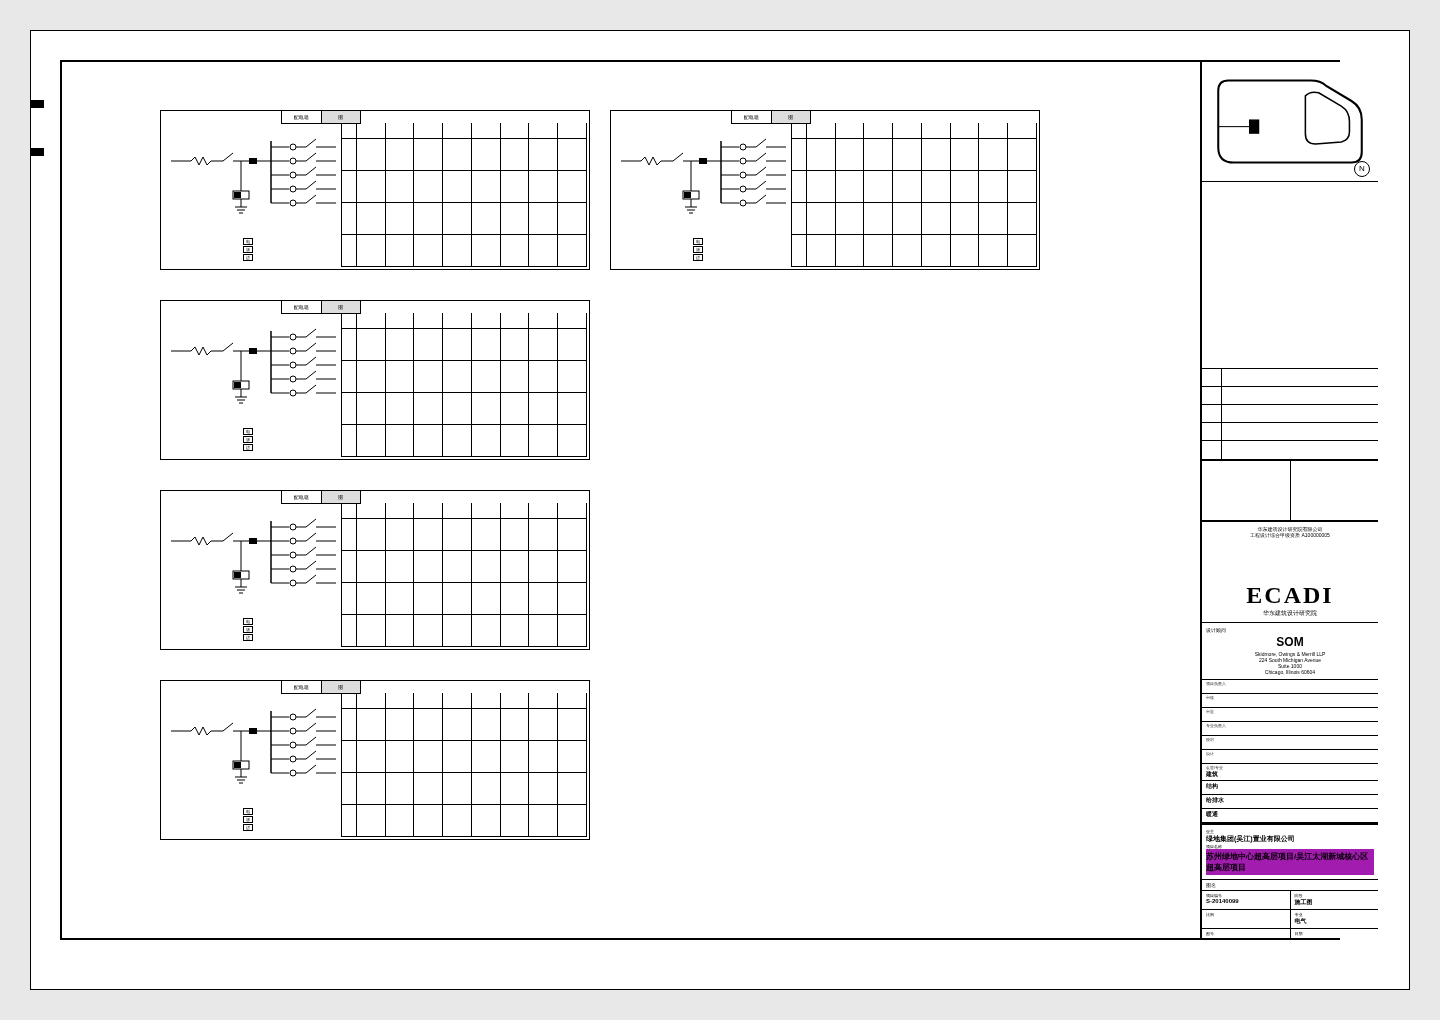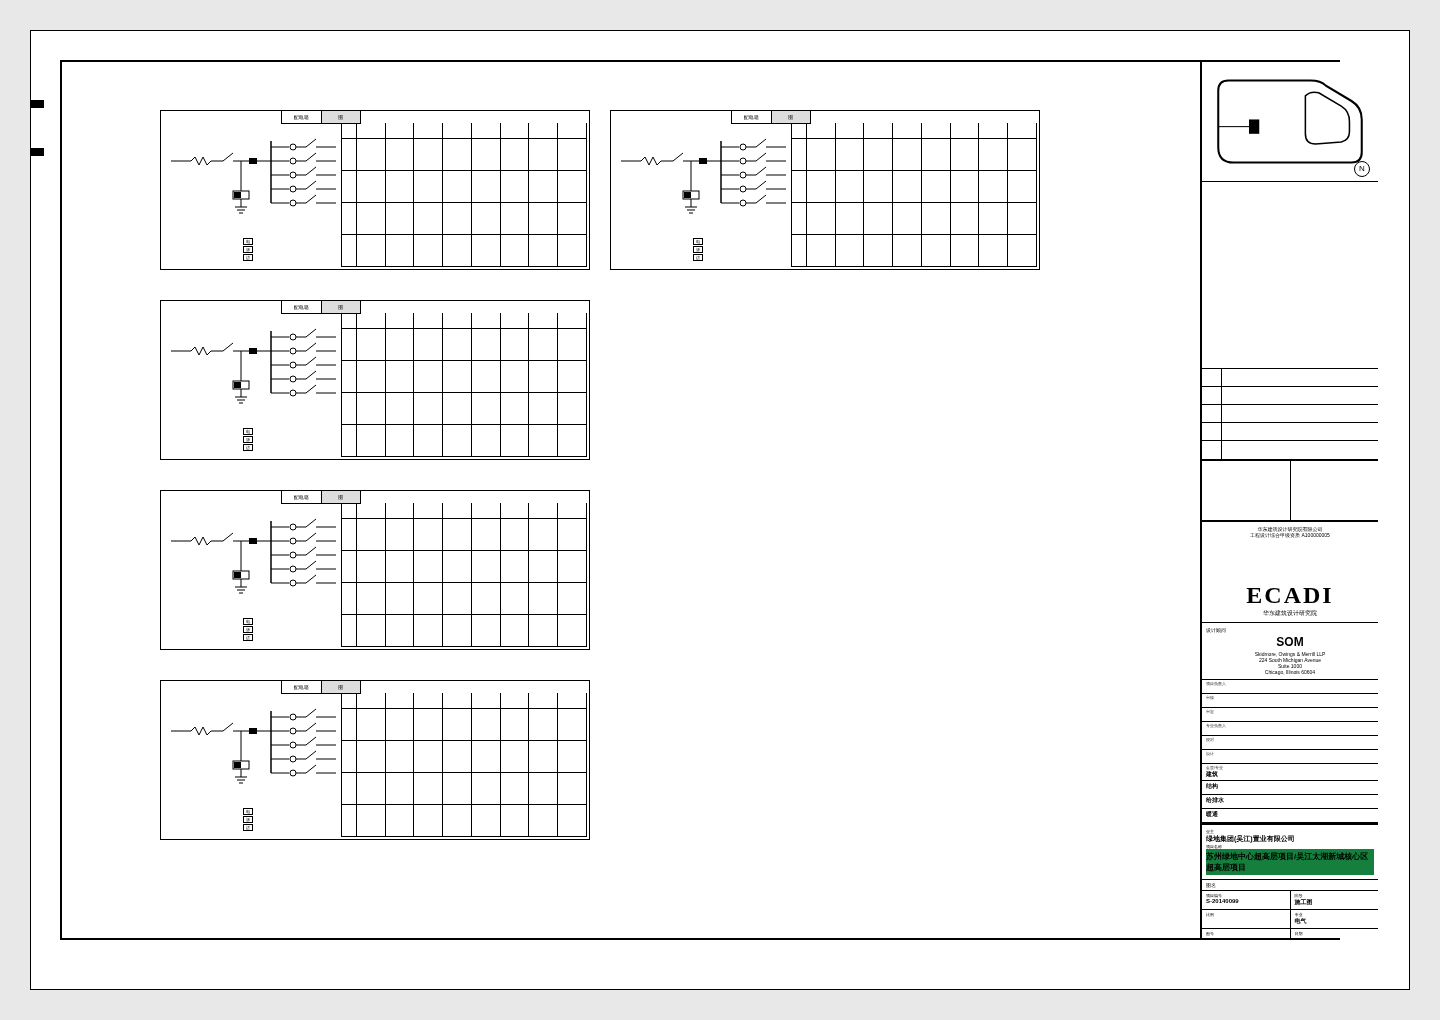--- a/index.html
+++ b/index.html
@@ -199,21 +199,21 @@
 .tb-field .f-val { font-size: 6px; font-weight: bold; }
 .tb-project {
   border-top: 2px solid #000;
   padding: 4px;
 }
 .tb-project .p-label { font-size: 4px; }
 .tb-project .p-client { font-size: 7px; font-weight: bold; }
 .tb-project .p-name {
   font-size: 8px;
   font-weight: bold;
-  background: #15803d;
+  background: #a21caf;
   padding: 2px 0;
 }
 .tb-sheet {
   border-top: 1px solid #000;
   padding: 2px 4px;
   font-size: 5px;
 }
 .tb-bottom {
   border-top: 1px solid #000;
   display: flex;

